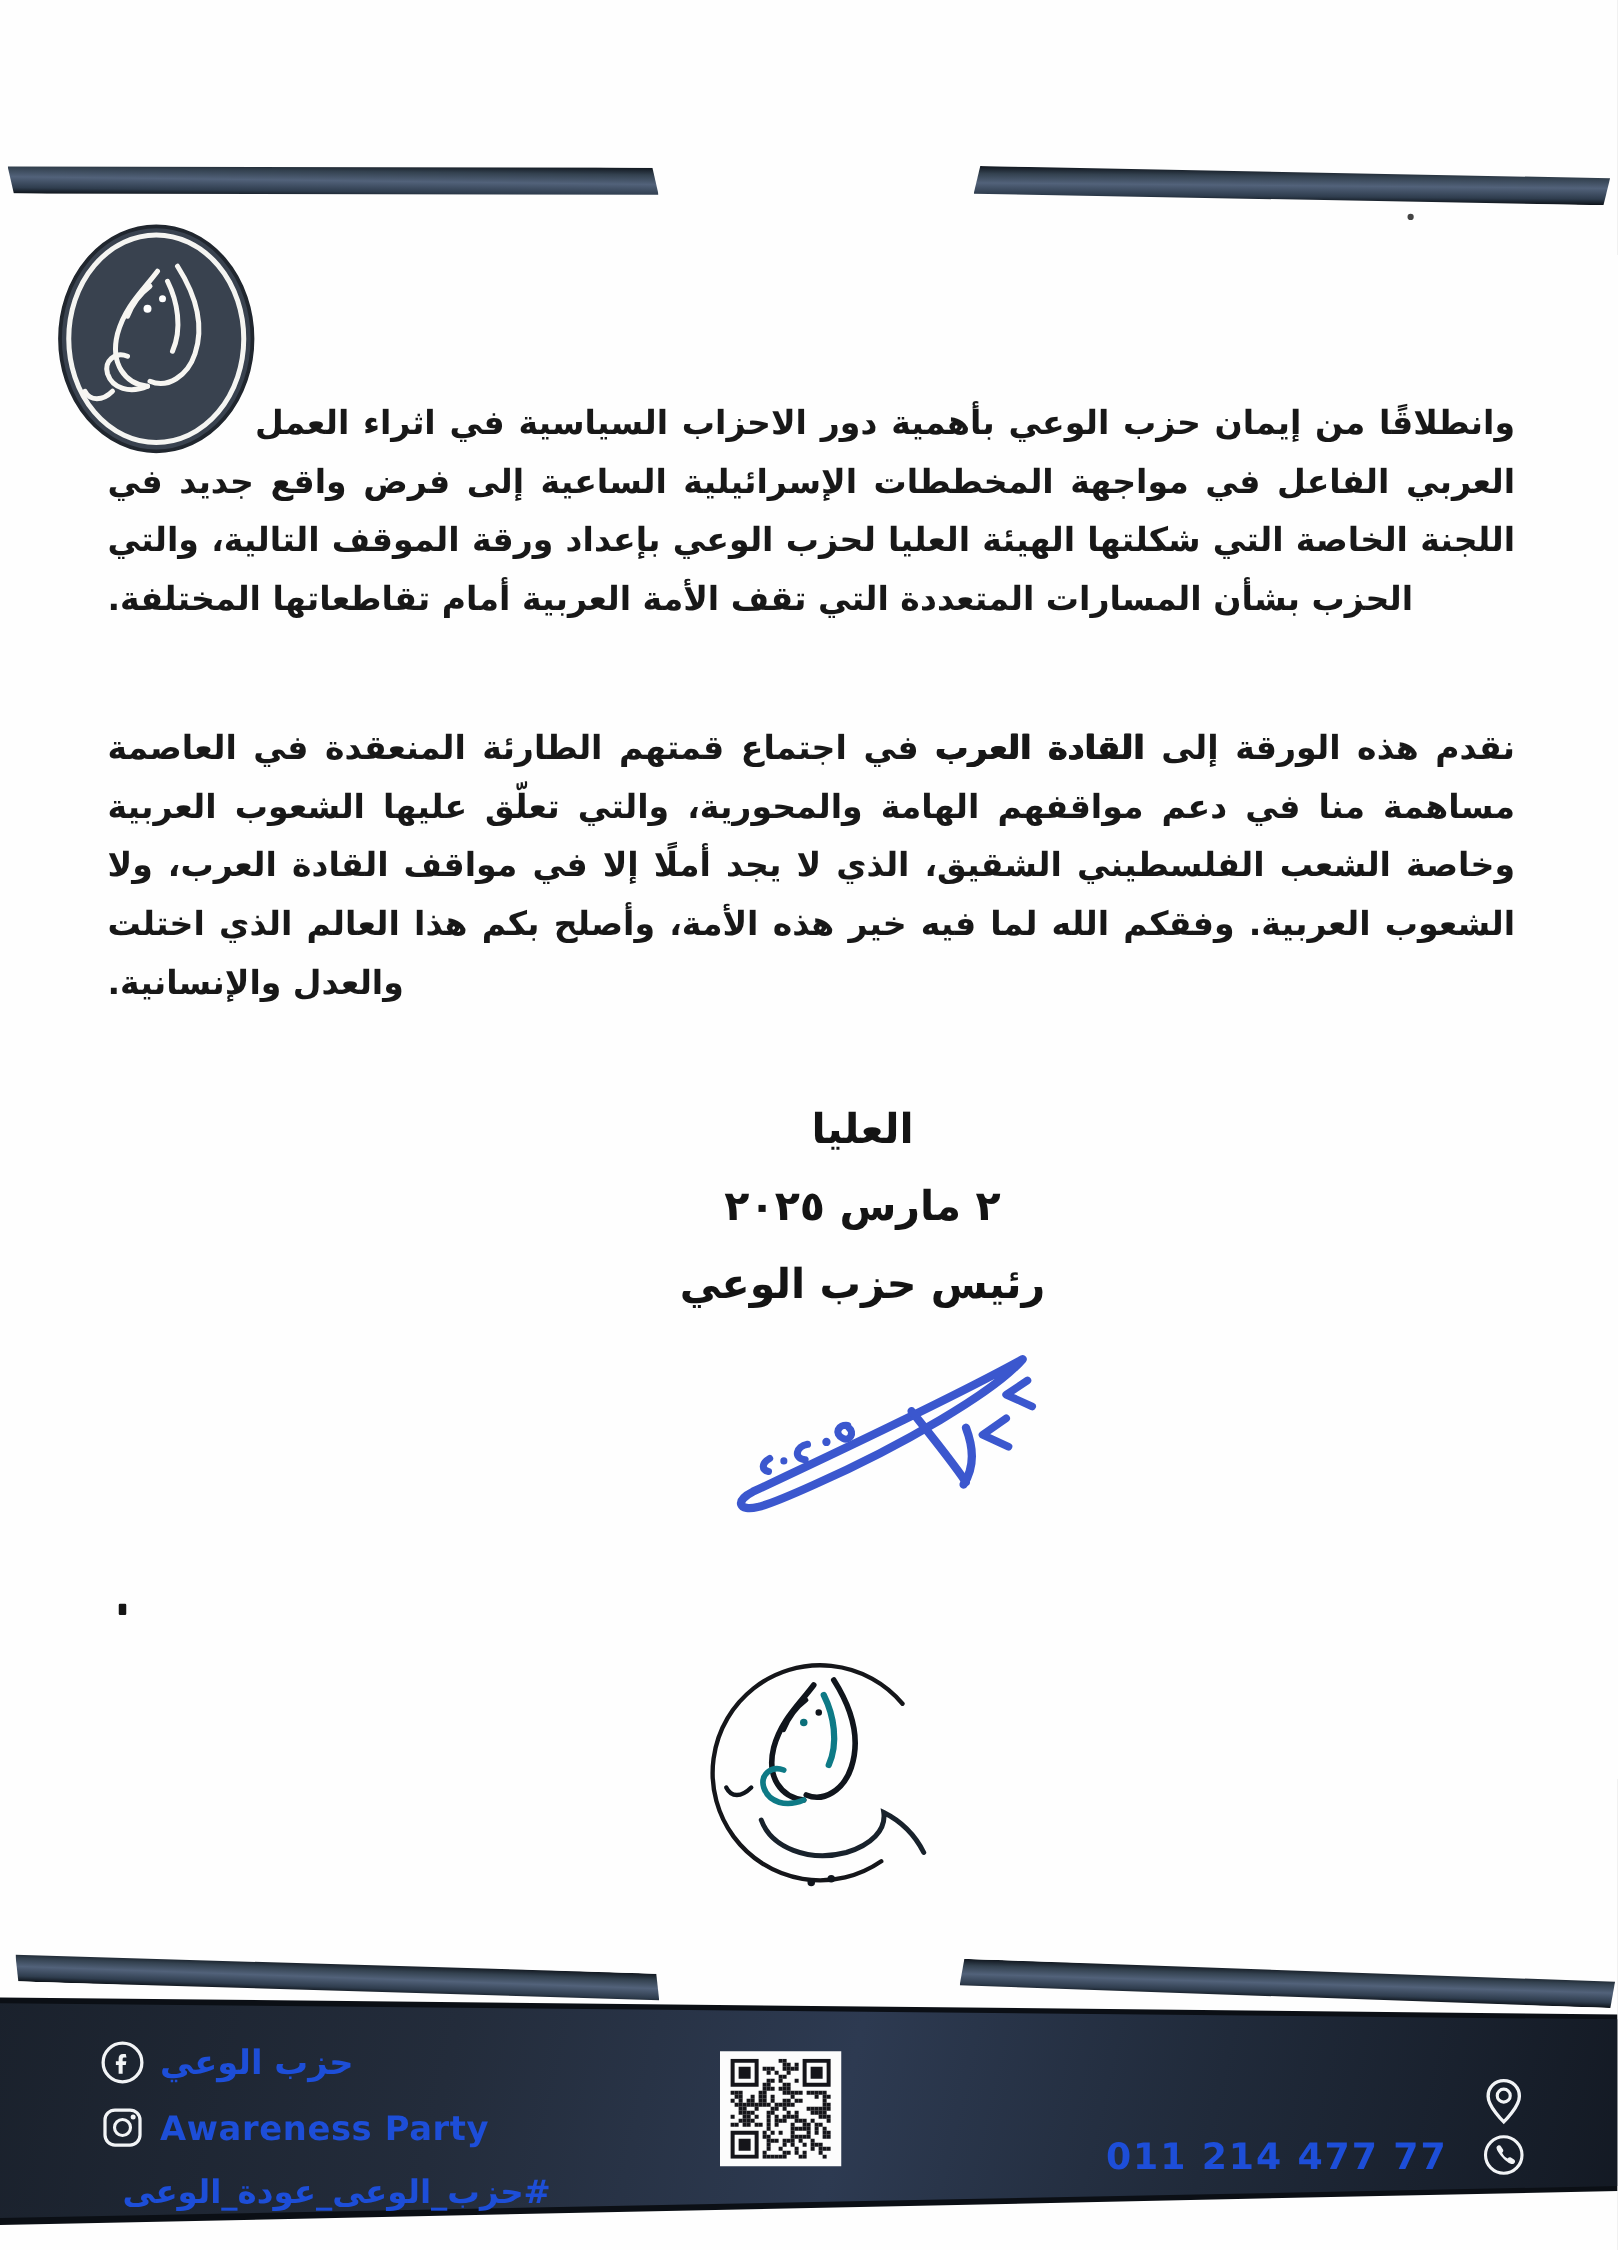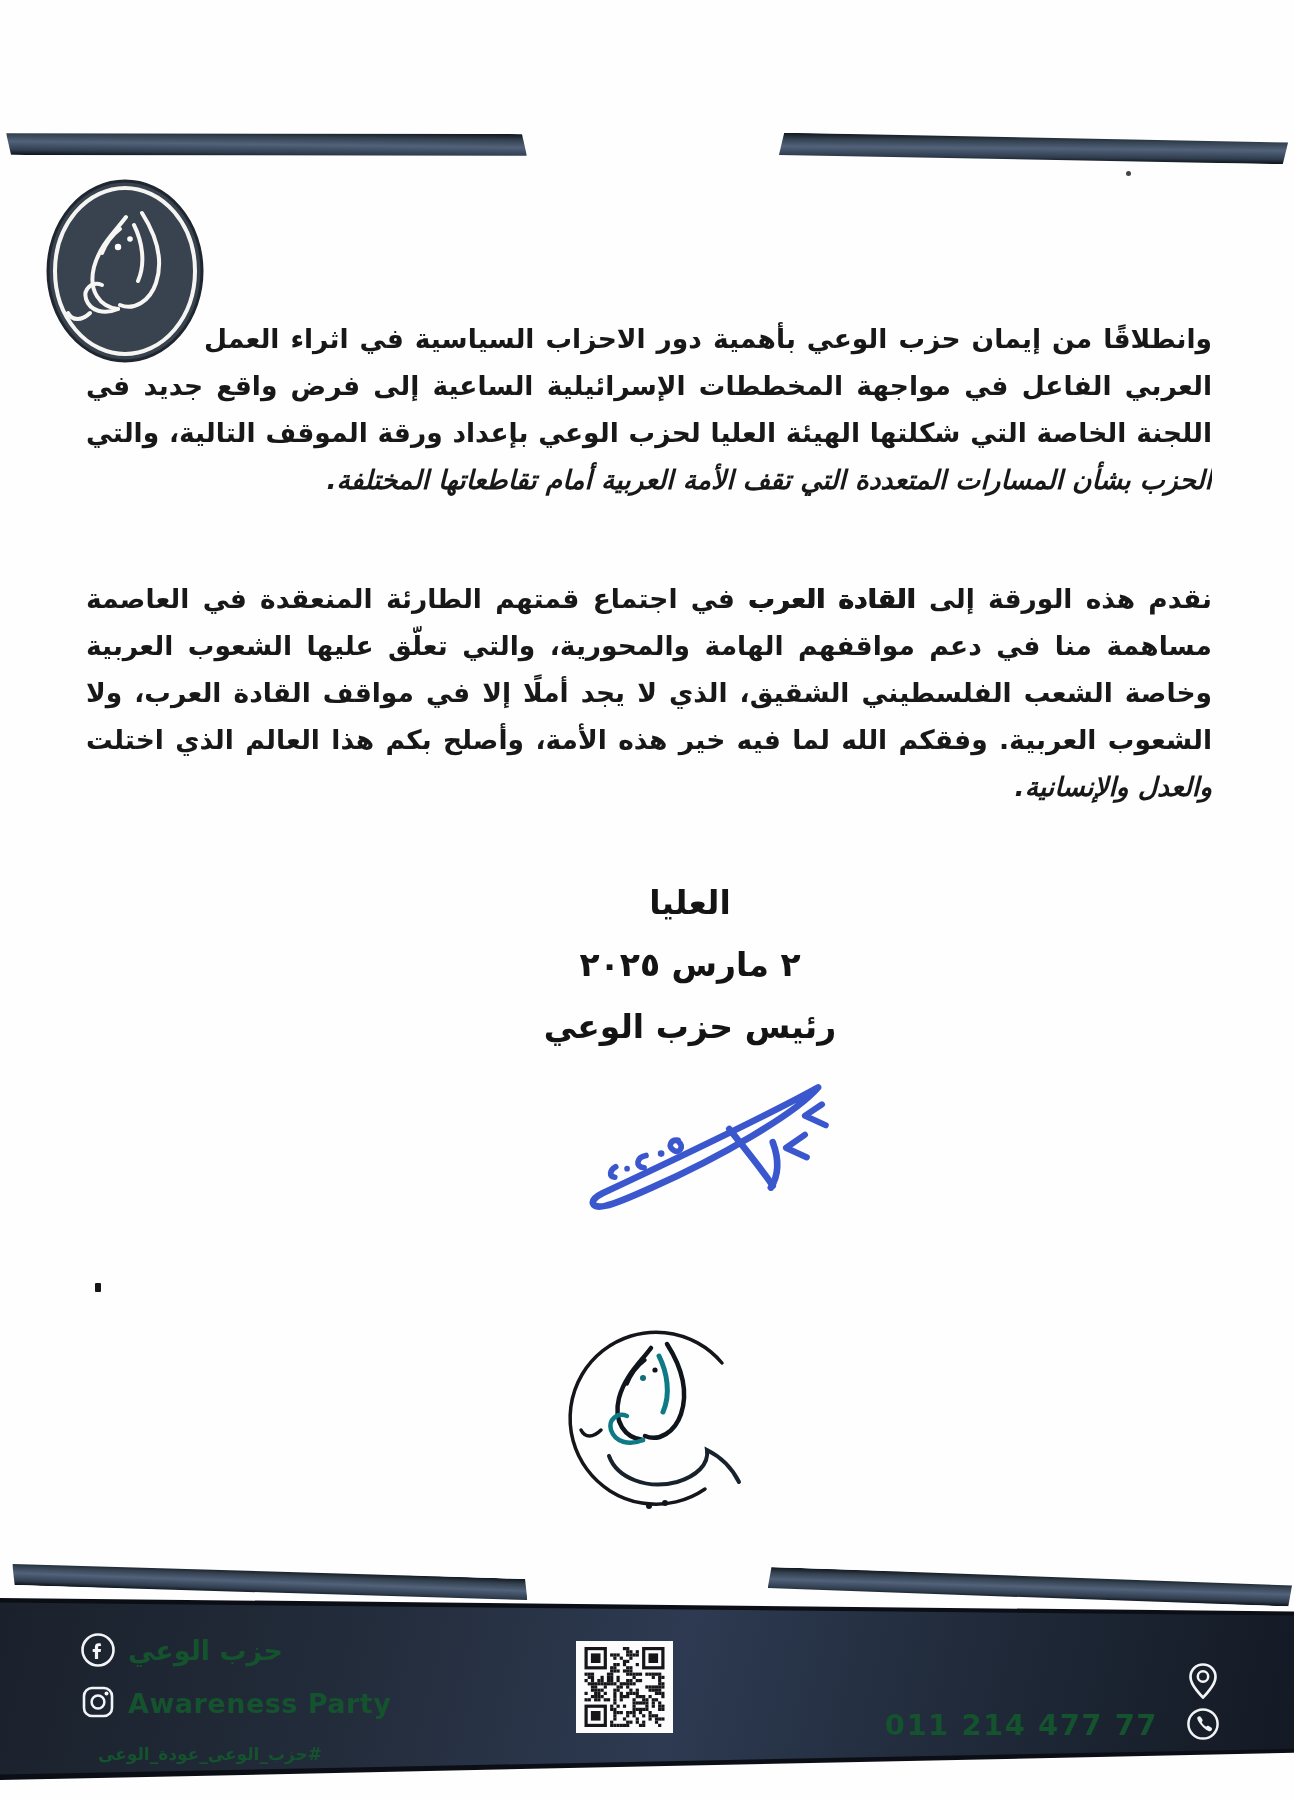--- a/index.html
+++ b/index.html
@@ -18,21 +18,21 @@
              clip-path:polygon(.6% 0,100% 12%,99.4% 100%,0 88%);}
   
   .dot{position:absolute;z-index:2;background:#2d2d2d;}
   .dot-a{left:1126px;top:171px;width:5px;height:5px;border-radius:50%;background:#444;}
   .dot-b{left:95px;top:1283px;width:6px;height:9px;border-radius:1px;background:#151515;}
   
   .para{position:absolute;left:86px;width:1126px;color:#181818;font-weight:bold;z-index:3;}
   .para1{top:316px;}
   .para2{top:576px;}
   .line{font-size:26.5px;line-height:46.5px;height:47px;text-align:justify;text-align-last:justify;overflow:hidden;}
-  .line.lastline{text-align:right;text-align-last:auto;font-style:italic;}
+  .line.lastline{text-align:left;text-align-last:auto;}
   .line1-indent{padding-left:118px;}
   .bld{text-shadow:.5px 0 0 #141414,-.5px 0 0 #141414;}
   
   .closing{position:absolute;left:88px;top:872px;width:1204px;text-align:center;color:#141414;
            font-weight:bold;z-index:3;}
   .cline{height:62px;line-height:62px;font-size:33px;}
   
   .logo-top{position:absolute;left:46px;top:179px;width:158px;height:184px;z-index:5;}
   
   .signature{position:absolute;left:572px;top:1076px;width:288px;height:140px;z-index:6;}
@@ -43,24 +43,24 @@
         clip-path:polygon(0 3%,100% 10%,100% 82%,0 96%);}
   .band::after{content:"";position:absolute;left:0;right:0;top:5px;bottom:6px;
         background:linear-gradient(103deg,#1a212c 0%,#232c3b 28%,#2d3a51 52%,#202a3a 74%,#131923 100%);
         clip-path:polygon(0 3%,100% 10%,100% 82%,0 96%);}
   
   .f-icon{position:absolute;z-index:7;}
   .fb-icon{left:80px;top:1632px;width:36px;height:36px;}
   .ig-icon{left:79px;top:1683px;width:38px;height:38px;}
   .pin-icon{left:1186px;top:1661px;width:34px;height:41px;}
   .ph-icon{left:1186px;top:1707px;width:34px;height:34px;}
-  .f-label{position:absolute;z-index:7;color:#14532d;font-weight:bold;white-space:nowrap;}
+  .f-label{position:absolute;z-index:7;color:#1d4ed8;font-weight:bold;white-space:nowrap;}
   .fb-label{left:128px;top:1633px;font-size:27px;line-height:36px;}
   .ig-label{left:128px;top:1686px;font-size:27px;line-height:36px;letter-spacing:.5px;}
-  .hashtag{left:98px;top:1737px;font-size:17px;line-height:34px;}
+  .hashtag{left:98px;top:1737px;font-size:26px;line-height:34px;}
   .addr{right:114px;top:1663px;font-size:26px;line-height:38px;direction:rtl;}
   .phone{right:136px;top:1706px;font-size:29px;line-height:38px;letter-spacing:1.5px;direction:ltr;}
   .qr{position:absolute;left:576px;top:1641px;width:97px;height:92px;background:#fcfcfc;z-index:7;
       padding:6px;box-sizing:border-box;}
   .qr svg{display:block;width:100%;height:100%;}
 </style>
 </head>
 <body>
 
 <div class="page">

